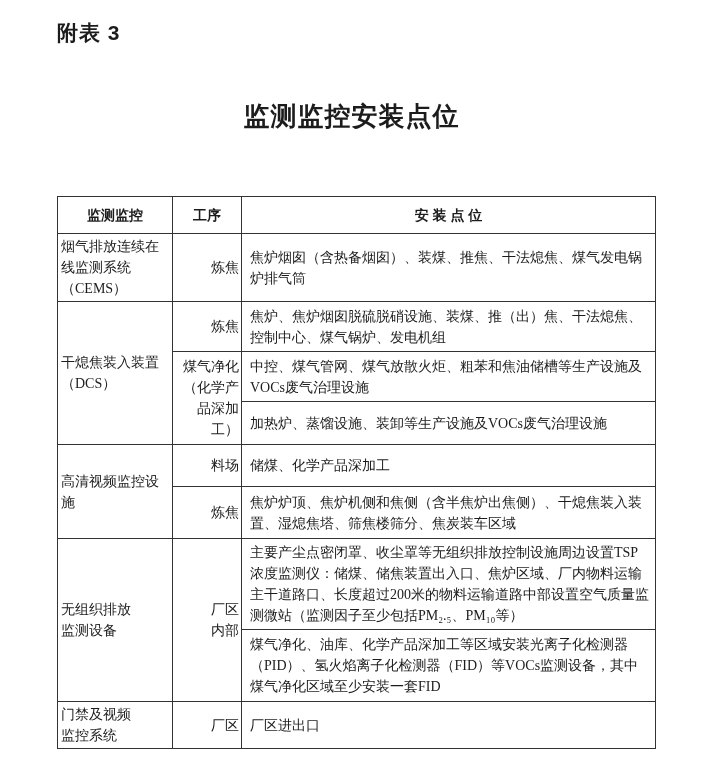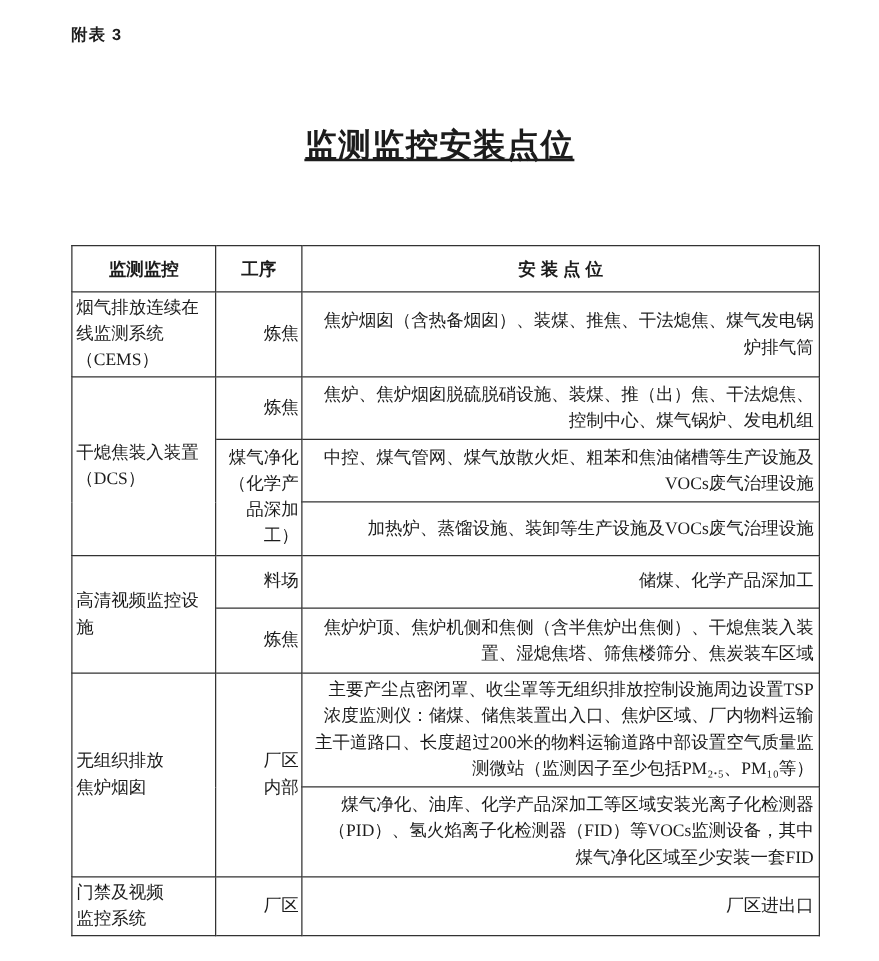--- a/index.html
+++ b/index.html
@@ -14,35 +14,34 @@
     font-family: "Liberation Serif", "DejaVu Serif", serif;
     color: #1c1c1c;
     overflow: hidden;
   }
   .appendix {
     position: absolute;
     left: 57px;
     top: 19px;
     font-family: "Liberation Sans", "DejaVu Sans", sans-serif;
     font-weight: bold;
-    font-size: 13px;
+    font-size: 21px;
     letter-spacing: 1px;
   }
   .doc-title {
     position: absolute;
     top: 99px;
     left: 0;
     width: 100%;
     margin: 0;
     text-align: center;
     font-family: "Liberation Sans", "DejaVu Sans", sans-serif;
     font-weight: bold;
     font-size: 26px;
     letter-spacing: 1px;
-    text-decoration: underline;
   }
   table.points-table {
     position: absolute;
     left: 57px;
     top: 196px;
     width: 598px;
     border-collapse: collapse;
     table-layout: fixed;
   }
   table.points-table th,
@@ -63,21 +62,21 @@
     text-align: left;
     padding: 2px 3px;
     white-space: pre-line;
   }
   td.cell-process {
     text-align: right;
     padding: 2px 2px;
     white-space: pre-line;
   }
   td.cell-points {
-    text-align: right;
+    text-align: left;
     padding: 3px 4px 3px 8px;
   }
 </style>
 </head>
 <body>
 
 <div class="appendix">附表 3</div>
 
 <h1 class="doc-title">监测监控安装点位</h1>
 
@@ -118,21 +117,21 @@
       <td class="cell-process">料场</td>
       <td class="cell-points">储煤、化学产品深加工</td>
     </tr>
     <tr style="height:52px">
       <td class="cell-process">炼焦</td>
       <td class="cell-points">焦炉炉顶、焦炉机侧和焦侧（含半焦炉出焦侧）、干熄焦装入装置、湿熄焦塔、筛焦楼筛分、焦炭装车区域</td>
     </tr>
 
     <tr style="height:85px">
       <td class="cell-system" rowspan="2">无组织排放
-焦炉烟囱</td>
+监测设备</td>
       <td class="cell-process" rowspan="2">厂区
 内部</td>
       <td class="cell-points">主要产尘点密闭罩、收尘罩等无组织排放控制设施周边设置TSP浓度监测仪：储煤、储焦装置出入口、焦炉区域、厂内物料运输主干道路口、长度超过200米的物料运输道路中部设置空气质量监测微站（监测因子至少包括PM₂.₅、PM₁₀等）</td>
     </tr>
     <tr style="height:72px">
       <td class="cell-points">煤气净化、油库、化学产品深加工等区域安装光离子化检测器（PID）、氢火焰离子化检测器（FID）等VOCs监测设备，其中煤气净化区域至少安装一套FID</td>
     </tr>
 
     <tr style="height:43px">
       <td class="cell-system">门禁及视频

